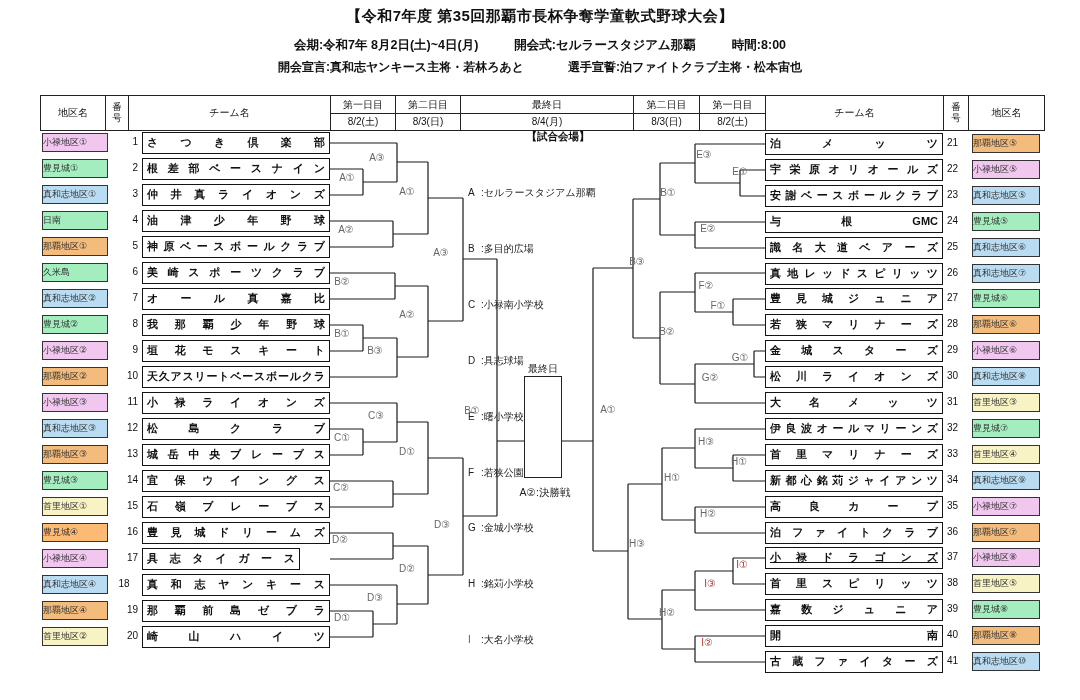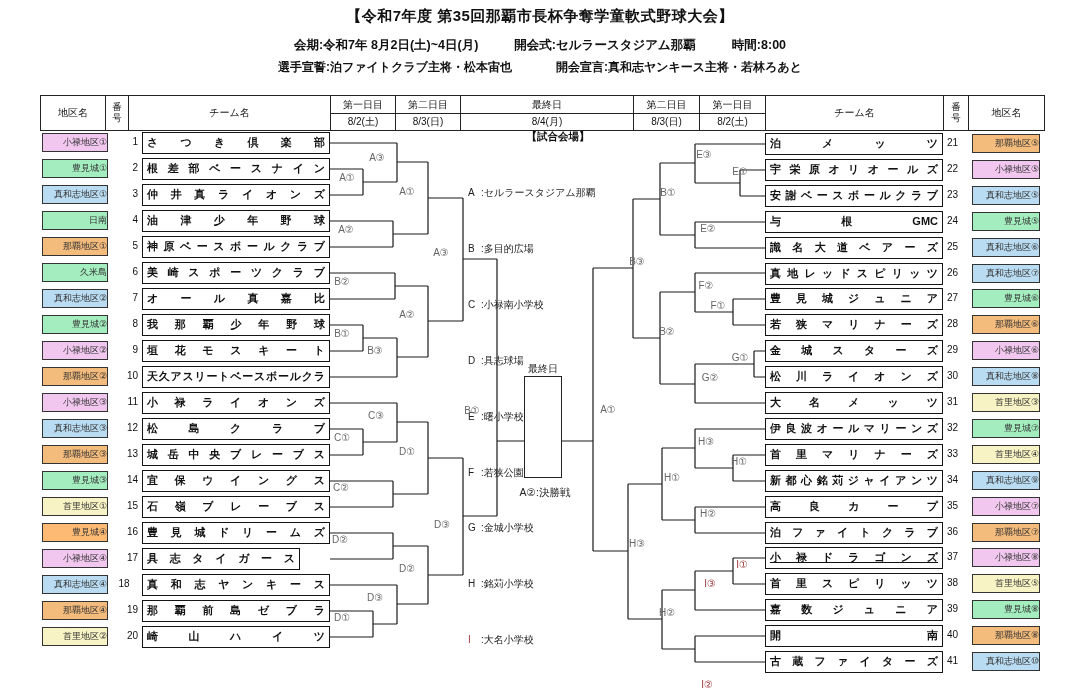--- a/index.html
+++ b/index.html
@@ -15,21 +15,21 @@
       display:flex;align-items:center;justify-content:center;font-size:10px;background:#fff;}
   .hc2t{height:19px;}
   .hc2b{top:113px;height:18px;}
   .vnum-inner{display:block;width:12px;word-break:break-all;line-height:1.15;text-align:center;font-size:9.5px;}
   .teambox{position:absolute;height:22px;background:#fff;border:1.5px solid #141414;box-sizing:border-box;
            font-weight:bold;font-size:11px;line-height:18px;padding:0 4px;
            text-align:justify;text-align-last:justify;-moz-text-align-last:justify;text-justify:inter-character;
            overflow:hidden;}
   .num{position:absolute;font-size:10px;color:#111;}
   .dist{position:absolute;height:19px;border:1px solid #333;box-sizing:border-box;
-        font-size:9px;line-height:16px;text-align:right;color:#333;overflow:hidden;}
+        font-size:9px;line-height:16px;text-align:left;color:#333;overflow:hidden;}
   .glabel{position:absolute;transform:translate(-50%,-50%);font-size:10px;color:#666;white-space:nowrap;}
   .glabel.red,.vcode.red{color:#a23d3d;}
   #venues{position:absolute;left:468px;top:130px;width:230px;}
   #venues .vtitle{font-size:10.5px;font-weight:bold;text-align:center;width:180px;margin-bottom:2px;}
   .vrow{font-size:10px;line-height:12.9px;color:#222;white-space:nowrap;margin-top:43px;}
   .vcode{display:inline-block;width:13px;}
   #finalbox{position:absolute;left:524px;top:376px;width:38px;height:102px;
             border:1.3px solid #222;box-sizing:border-box;background:#fff;}
   #final-day-label{position:absolute;left:524px;top:362px;width:38px;text-align:center;font-size:10px;color:#222;}
   #final-note{position:absolute;left:503px;top:486px;width:84px;text-align:center;font-size:10.5px;color:#222;white-space:nowrap;}
@@ -40,22 +40,22 @@
 
 <div id="sheet">
 
   <div class="title">【令和7年度 第35回那覇市長杯争奪学童軟式野球大会】</div>
   <div class="subline sub1">
     <span>会期:令和7年 8月2日(土)~4日(月)</span>
     <span>開会式:セルラースタジアム那覇</span>
     <span>時間:8:00</span>
   </div>
   <div class="subline sub2">
+    <span>開会宣言:真和志ヤンキース主将・若林ろあと</span>
     <span>選手宣誓:泊ファイトクラブ主将・松本宙也</span>
-    <span>開会宣言:真和志ヤンキース主将・若林ろあと</span>
   </div>
 
   <div class="hc" style="left:40px;width:66px;">地区名</div>
   <div class="hc" style="left:105px;width:24px;">
       <span class="vnum-inner">番号</span>
     </div>
   <div class="hc" style="left:128px;width:203px;">チーム名</div>
   <div class="hc hc2t" style="left:330px;width:66px;">第一日目</div>
   <div class="hc hc2b" style="left:330px;width:66px;">8/2(土)</div>
   <div class="hc hc2t" style="left:395px;width:66px;">第二日目</div>
@@ -290,16 +290,16 @@
     <div class="glabel" style="left: 740px; top: 357px;">G①</div>
     <div class="glabel" style="left: 710px; top: 377px;">G②</div>
     <div class="glabel" style="left: 667px; top: 331px;">B②</div>
     <div class="glabel" style="left: 637px; top: 261px;">B③</div>
     <div class="glabel" style="left: 706px; top: 441px;">H③</div>
     <div class="glabel" style="left: 739px; top: 461px;">H①</div>
     <div class="glabel" style="left: 708px; top: 513px;">H②</div>
     <div class="glabel" style="left: 672px; top: 477px;">H①</div>
     <div class="glabel red" style="left: 742px; top: 564px;">I①</div>
     <div class="glabel red" style="left: 710px; top: 583px;">I③</div>
-    <div class="glabel red" style="left: 707px; top: 642px; margin-top: 42px;">I②</div>
+    <div class="glabel red" style="left: 707px; top: 642px;">I②</div>
     <div class="glabel" style="left: 667px; top: 612px;">H②</div>
     <div class="glabel" style="left: 637px; top: 543px;">H③</div>
   </div>
 
 </body></html>

